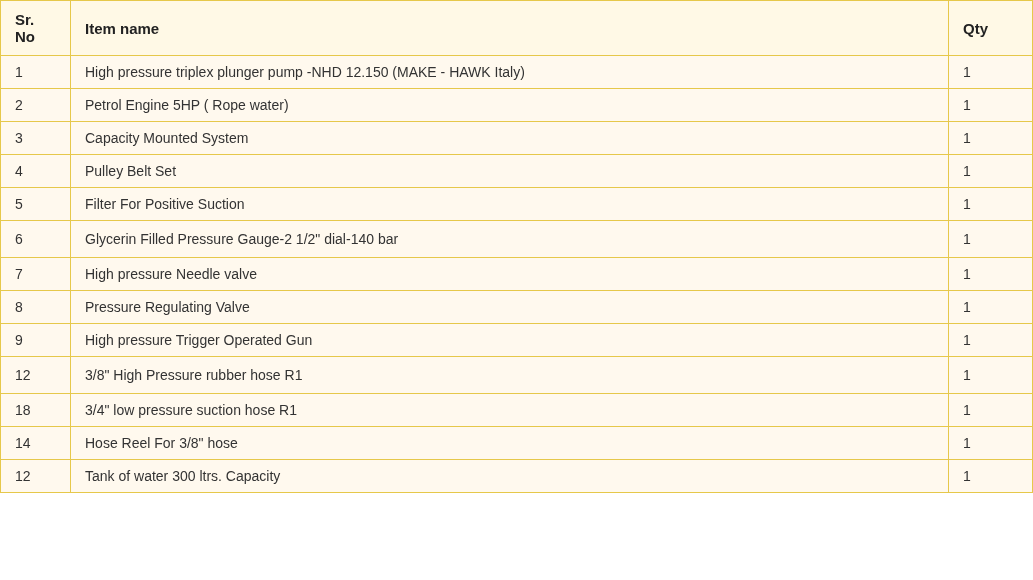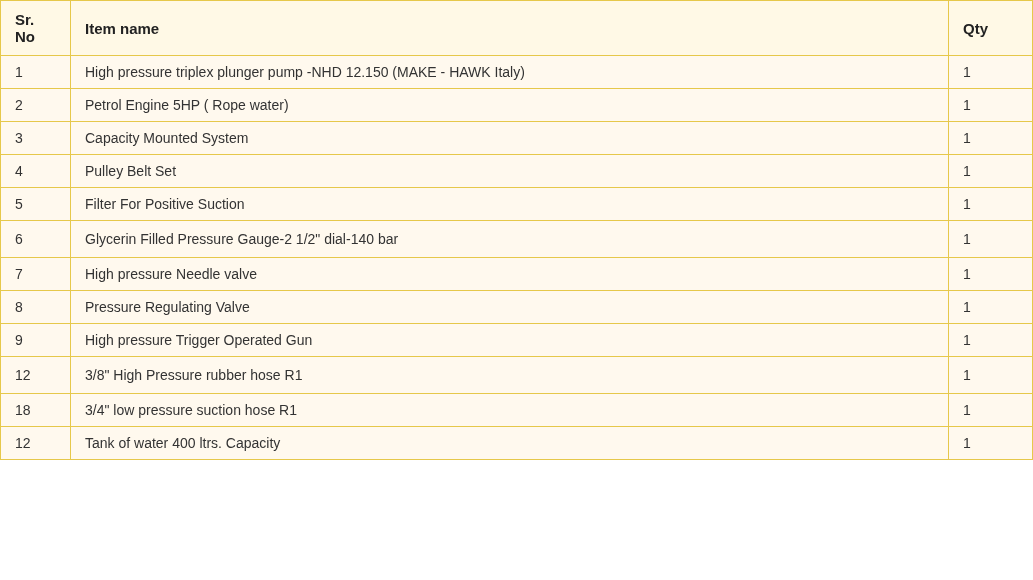--- a/index.html
+++ b/index.html
@@ -135,19 +135,24 @@
           <td class="col-srno">12</td>
           <td class="col-item">3/8" High Pressure rubber hose R1</td>
           <td class="col-qty">1</td>
         </tr>
         <tr>
           <td class="col-srno">18</td>
           <td class="col-item">3/4" low pressure suction hose R1</td>
           <td class="col-qty">1</td>
         </tr>
         <tr>
+          <td class="col-srno">14</td>
+          <td class="col-item">Hose Reel For 3/8" hose</td>
+          <td class="col-qty">1</td>
+        </tr>
+        <tr>
           <td class="col-srno">12</td>
-          <td class="col-item">Tank of water 400 ltrs. Capacity</td>
+          <td class="col-item">Tank of water 300 ltrs. Capacity</td>
           <td class="col-qty">1</td>
         </tr>
       </tbody>
   </table>
 </div>
 
 </body></html>

